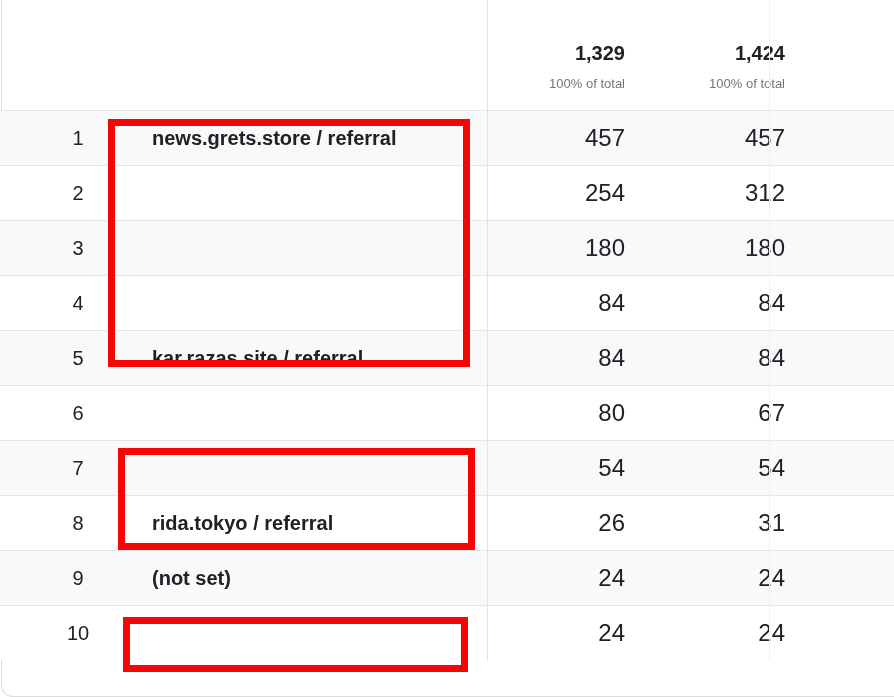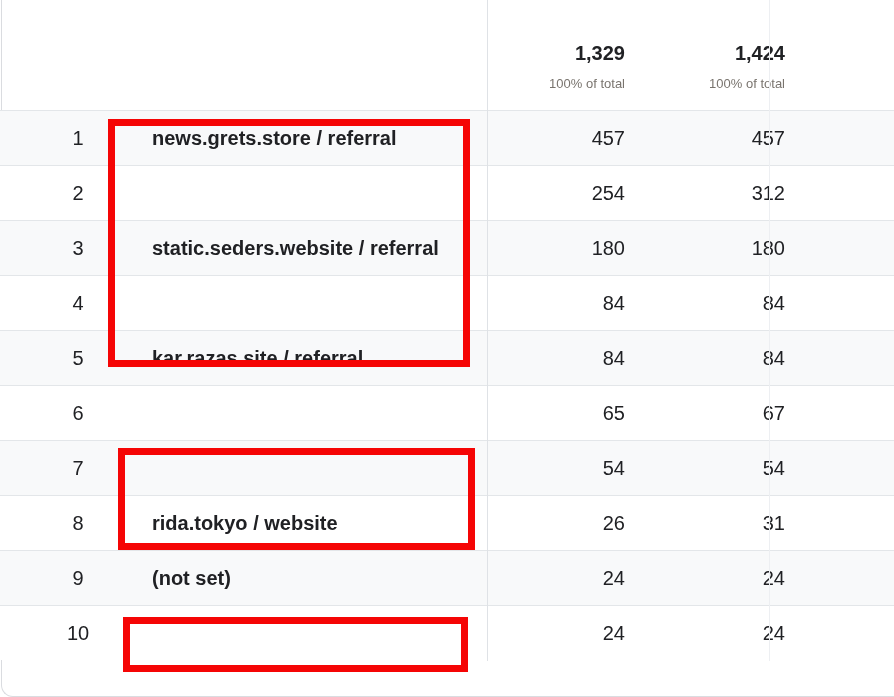--- a/index.html
+++ b/index.html
@@ -33,21 +33,21 @@
   
   .rows { position:absolute; left:0; top:110px; width:894px; z-index:1; }
   .row  { position:relative; height:55px; box-sizing:border-box;
           border-top:1px solid #e3e6e9; background:#ffffff; }
   .row.alt { background:#f8f9fa; }
   .rank   { position:absolute; left:48px; width:60px; text-align:center;
             top:50%; transform:translateY(-50%); font-size:20px; color:#202124; }
   .source { position:absolute; left:129px; top:50%; transform:translateY(-50%);
             font-size:20px; font-weight:700; color:#202124; white-space:nowrap;margin-left:23px; }
   .v      { position:absolute; top:50%; transform:translateY(-50%);
-            font-size:20px; color:#202124; }
+            font-size:24px; color:#202124; }
   .v.v1   { right:269px; }
   .v.v2   { right:109px; }
   
   .annotation { position:absolute; box-sizing:border-box; z-index:5;
                 border:7px solid #f50505; background:transparent; pointer-events:none; }
   .annotation.a1 { left:108px; top:119px; width:362px; height:248px; }
   .annotation.a2 { left:118px; top:448px; width:357px; height:102px; }
   .annotation.a3 { left:123px; top:617px; width:345px; height:55px;  }
 </style>
 </head>
@@ -76,48 +76,47 @@
         <span class="v v1">457</span>
         <span class="v v2">457</span>
       </div>
       <div class="row">
         <span class="rank">2</span>
         <span class="v v1">254</span>
         <span class="v v2">312</span>
       </div>
       <div class="row alt">
         <span class="rank">3</span>
-        <span class="source">static.seders.website / referral</span>
         <span class="v v1">180</span>
         <span class="v v2">180</span>
       </div>
       <div class="row">
         <span class="rank">4</span>
         <span class="v v1">84</span>
         <span class="v v2">84</span>
       </div>
       <div class="row alt">
         <span class="rank">5</span>
         <span class="source">kar.razas.site / referral</span>
         <span class="v v1">84</span>
         <span class="v v2">84</span>
       </div>
       <div class="row">
         <span class="rank">6</span>
-        <span class="v v1">65</span>
+        <span class="v v1">80</span>
         <span class="v v2">67</span>
       </div>
       <div class="row alt">
         <span class="rank">7</span>
         <span class="v v1">54</span>
         <span class="v v2">54</span>
       </div>
       <div class="row">
         <span class="rank">8</span>
-        <span class="source">rida.tokyo / website</span>
+        <span class="source">rida.tokyo / referral</span>
         <span class="v v1">26</span>
         <span class="v v2">31</span>
       </div>
       <div class="row alt">
         <span class="rank">9</span>
         <span class="source">(not set)</span>
         <span class="v v1">24</span>
         <span class="v v2">24</span>
       </div>
       <div class="row">

